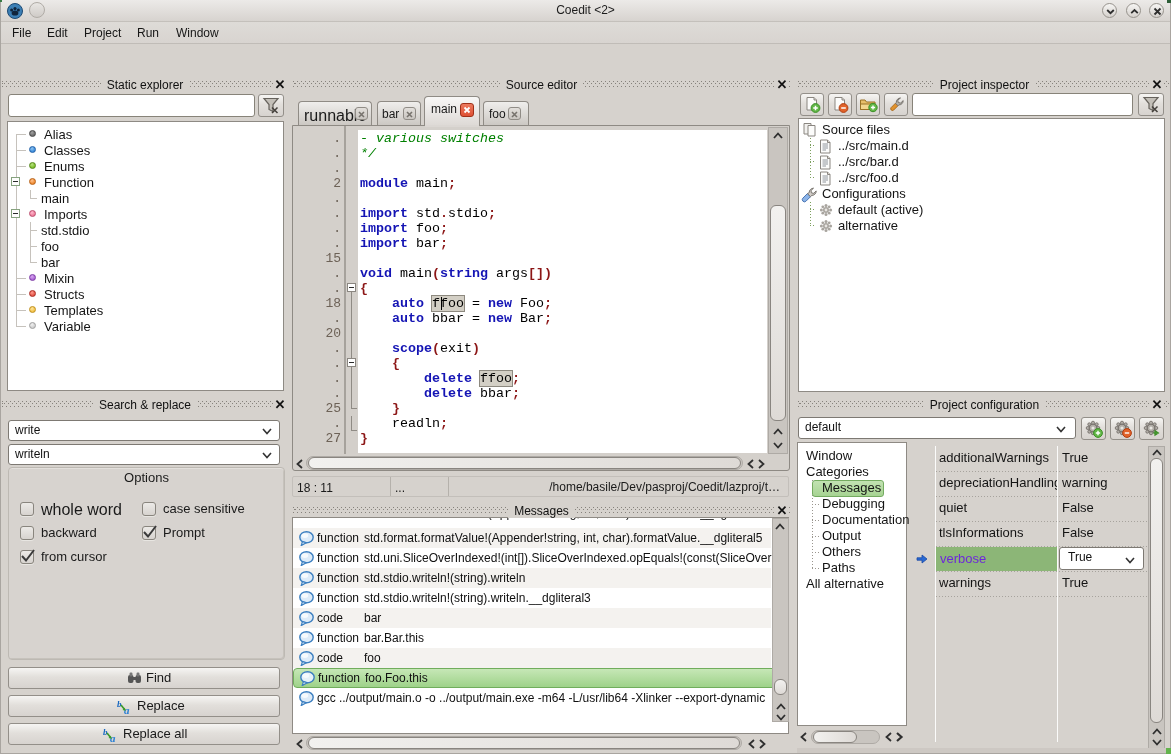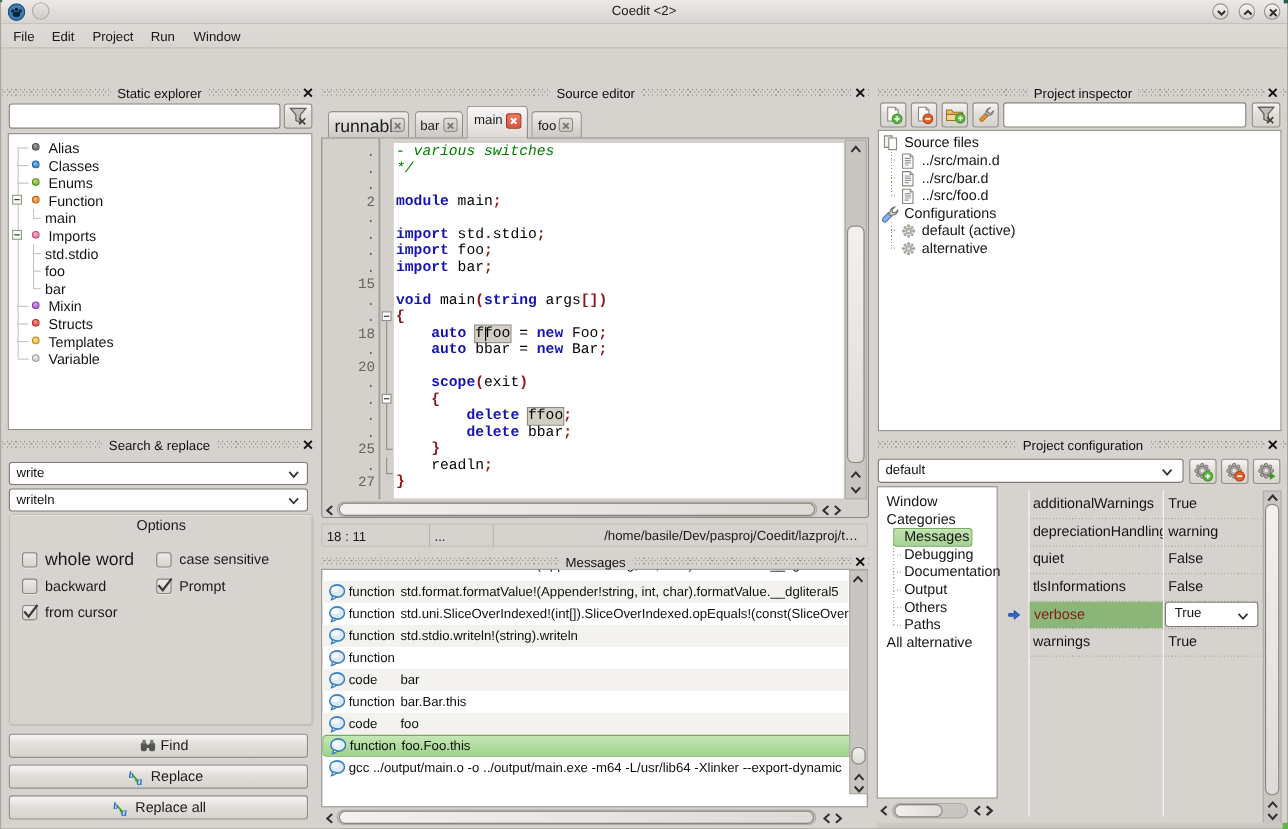--- a/index.html
+++ b/index.html
@@ -375,20 +375,21 @@
       <span style="position:absolute;left:71px">std.stdio.writeln!(string).writeln</span>
     </div>
 <div class="msgrow" style="left:0;top:70px">
       <svg class="bub" width="15" height="15" viewBox="0 0 15 15">
         <defs></defs>
         <ellipse cx="7.5" cy="6.3" rx="6.7" ry="5.6" fill="#ddebf8" stroke="#3c7fc0" stroke-width="1.4"></ellipse>
         <ellipse cx="5.8" cy="4.6" rx="3.4" ry="2.4" fill="#f6fafd"></ellipse>
         <path d="M3.4 10.6 L2.2 14.6 L7.4 11.7 Z" fill="#ddebf8" stroke="#3c7fc0" stroke-width="1.2"></path>
       </svg>
       <span style="position:absolute;left:24px">function</span>
+      <span style="position:absolute;left:71px">std.stdio.writeln!(string).writeln.__dgliteral3</span>
     </div>
 <div class="msgrow" style="left:0;top:90px;background:#f4f2ef">
       <svg class="bub" width="15" height="15" viewBox="0 0 15 15">
         <defs></defs>
         <ellipse cx="7.5" cy="6.3" rx="6.7" ry="5.6" fill="#ddebf8" stroke="#3c7fc0" stroke-width="1.4"></ellipse>
         <ellipse cx="5.8" cy="4.6" rx="3.4" ry="2.4" fill="#f6fafd"></ellipse>
         <path d="M3.4 10.6 L2.2 14.6 L7.4 11.7 Z" fill="#ddebf8" stroke="#3c7fc0" stroke-width="1.2"></path>
       </svg>
       <span style="position:absolute;left:24px">code</span>
       <span style="position:absolute;left:71px">bar</span>
@@ -658,21 +659,21 @@
 <div class="gdot" style="left:936px;top:596px;width:211px;height:1px;background-image:repeating-linear-gradient(90deg,#a7a39d 0 1px,transparent 1px 3px)"></div>
 <div class="trow" style="left:939px;top:450px">additionalWarnings</div>
 <div class="trow" style="left:1062px;top:450px">True</div>
 <div class="trow" style="left:939px;top:475px;width:118px;overflow:hidden">depreciationHandling</div>
 <div class="trow" style="left:1062px;top:475px">warning</div>
 <div class="trow" style="left:939px;top:500px">quiet</div>
 <div class="trow" style="left:1062px;top:500px">False</div>
 <div class="trow" style="left:939px;top:525px">tlsInformations</div>
 <div class="trow" style="left:1062px;top:525px">False</div>
 <div class="abs" style="left:936px;top:547px;width:121px;height:24px;background:#8cb677"></div>
-<div class="trow" style="left:940px;top:551px;color:#7f1d1d">verbose</div>
+<div class="trow" style="left:940px;top:551px;color:#6d28d9">verbose</div>
 <svg class="abs" style="left:915px;top:553px" width="14" height="12" viewBox="0 0 14 12">
     <path d="M2 4.8 L7 4.8 L7 2 L12 6 L7 10 L7 7.2 L2 7.2 Z" fill="#2a6ad4" stroke="#1a4aa4" stroke-width="0.8"></path>
   </svg>
 <div class="combo" style="left:1059px;top:547px;width:85px;height:23px">
     <div class="ct" style="left:8px;top:2px">True</div>
  <svg class="chev" style="right:7px;top:7px" width="12" height="10">
       <path d="M2 3 L6 7.5 L10 3" fill="none" stroke="#333" stroke-width="1.6"></path>
     </svg>
   </div>
 <div class="trow" style="left:939px;top:575px">warnings</div>

